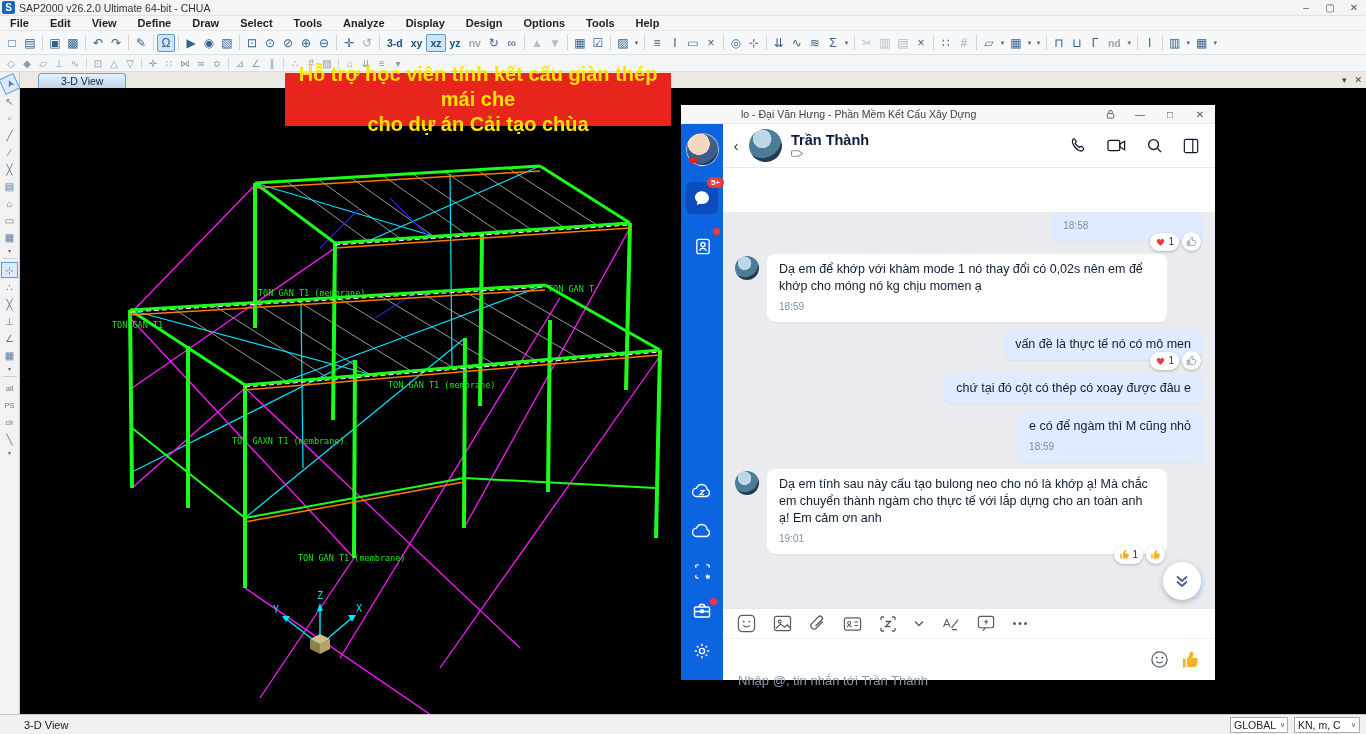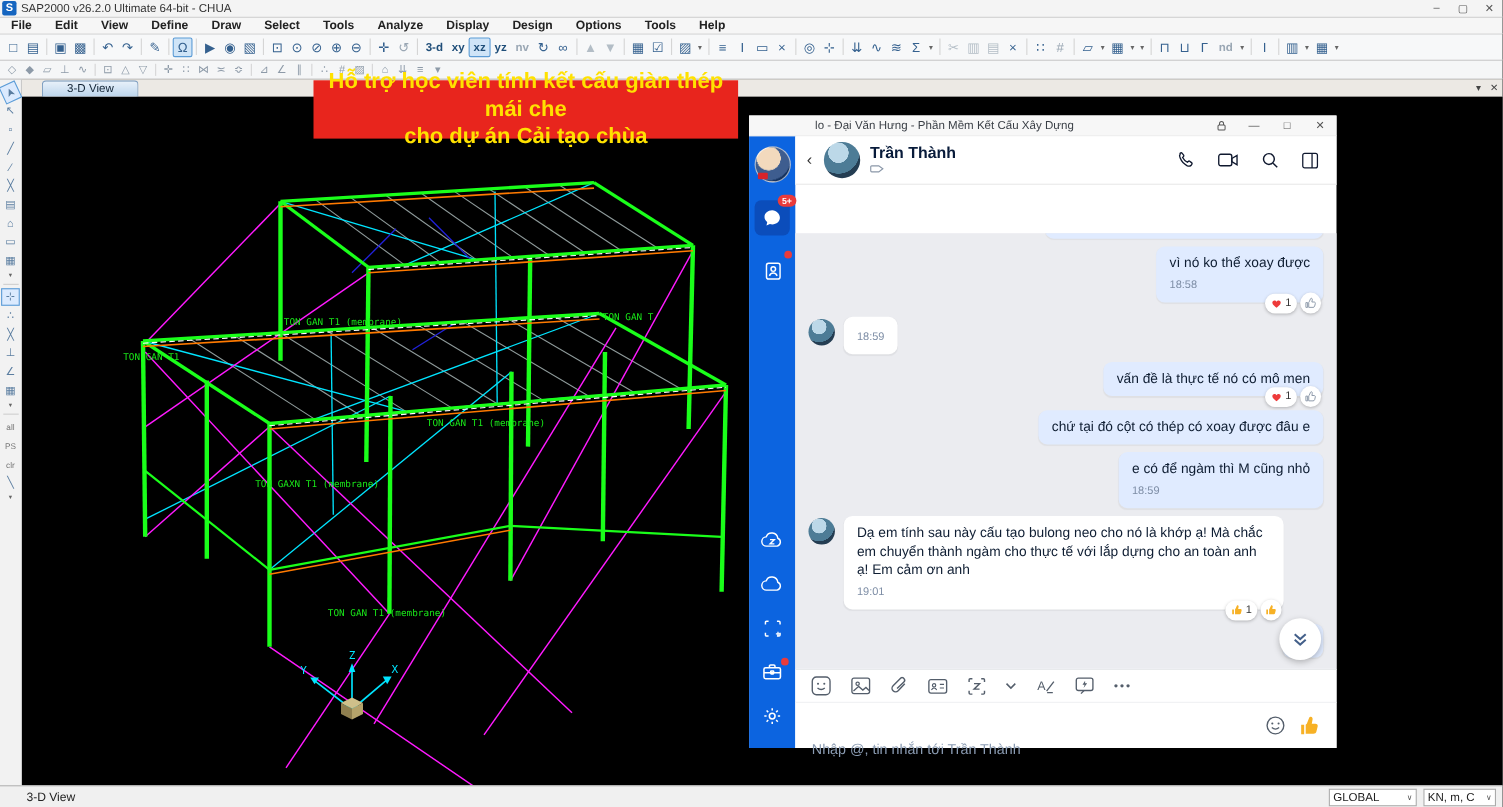--- a/index.html
+++ b/index.html
@@ -523,20 +523,21 @@
                     <svg width="11" height="11" viewBox="0 0 14 14">
                       <path d="M1.5 6.5h2v5.5h-2zM4.8 12h4.9c1 0 1.6-.4 1.9-1.3l.8-3.1c.2-1-.3-1.8-1.4-1.8H8.4l.5-2.6c.2-.9-.2-1.5-1-1.7-.5-.1-.8.1-1 .5L5.3 5.6l-.5.6z" fill="none" stroke="#8a97a8" stroke-width="1.1"></path>
                     </svg>
                   </span>
                 </div>
               </div>
             </div>
             <div class="msg-row left">
               <div class="msg-avatar"></div>
               <div class="bubble">
+                <div>Dạ em để khớp với khàm mode 1 nó thay đổi có 0,02s nên em để khớp cho móng nó kg chịu momen ạ</div>
                 <div class="msg-time">18:59</div>
               </div>
             </div>
             <div class="msg-row right">
               <div class="bubble has-react">
                 <div>vấn đề là thực tế nó có mô men</div>
                 <div class="reactions">
                   <span class="react-pill">
                     <svg width="11" height="11" viewBox="0 0 12 12">
                       <path d="M6 10.6C2.4 8 1 5.9 2.3 4.2 3.4 2.8 5.3 3.3 6 4.7c.7-1.4 2.6-1.9 3.7-.5C11 5.9 9.6 8 6 10.6z" fill="#ee3b3b"></path>
@@ -651,21 +652,21 @@
               </svg>
           </div>
         </div>
       </div>
     </div>
   </div>
 
   <div id="statusbar">
     <span id="status-left">3-D View</span>
     <div id="status-right">
-      <div class="status-select" style="width:80px">
+      <div class="status-select" style="width:58px">
         <span>GLOBAL</span>
           <span class="caret">∨</span>
       </div>
       <div class="status-select" style="width:66px">
         <span>KN, m, C</span>
           <span class="caret">∨</span>
       </div>
     </div>
   </div>
 

